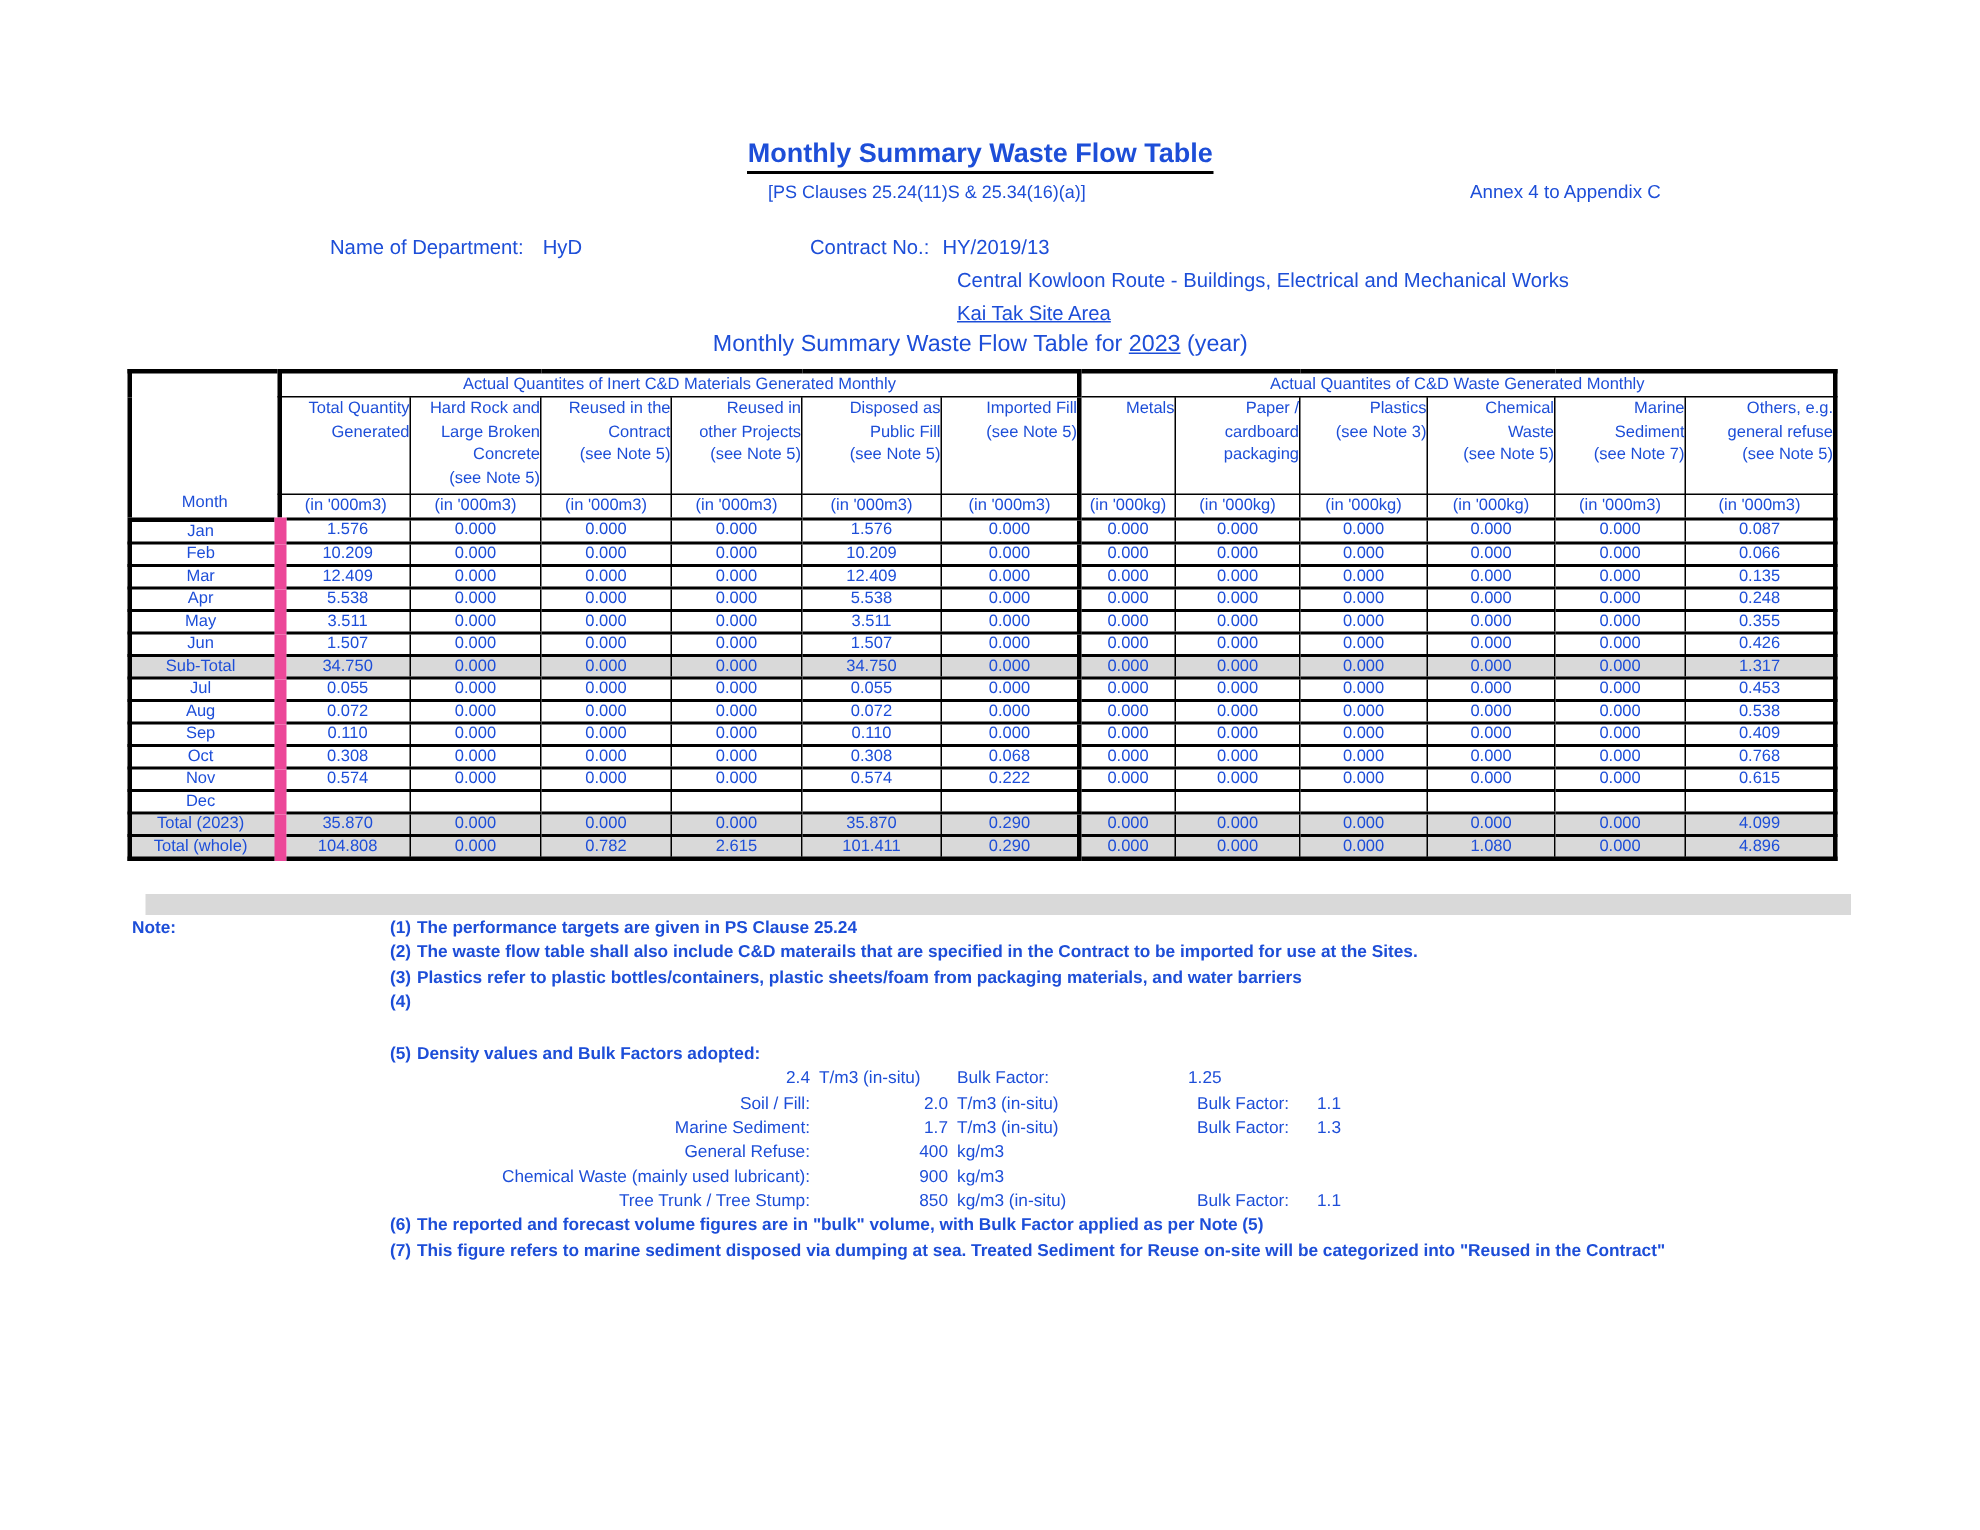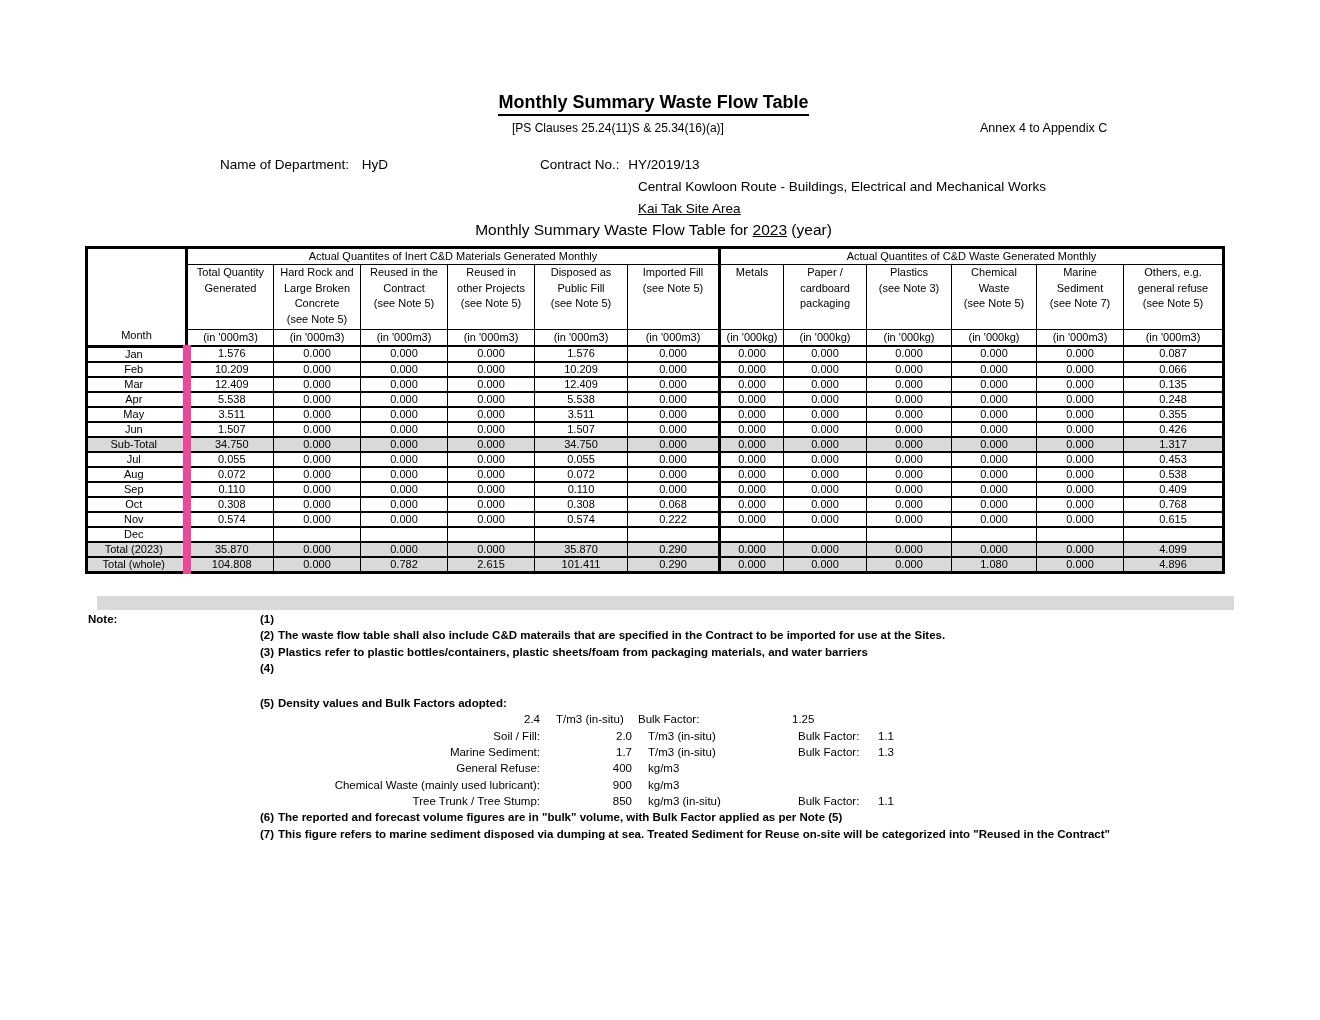--- a/index.html
+++ b/index.html
@@ -3,21 +3,21 @@
 <meta charset="utf-8">
 <style>
   * { margin: 0; padding: 0; box-sizing: border-box; }
   html, body { background: #ffffff; }
   .page {
     position: relative;
     width: 1320px;
     height: 1020px;
     background: #ffffff;
     font-family: "Liberation Sans", sans-serif;
-    color: #000000;
+    color: #1d4ed8;
     overflow: hidden;
   }
 
   
   .doc-title-wrap { position: absolute; top: 92px; left: 85px; width: 1137px; text-align: center; }
   .doc-title {
     display: inline-block;
     font-size: 18px; font-weight: bold;
     border-bottom: 2.5px solid #000;
     padding-bottom: 1px;
@@ -53,21 +53,21 @@
     vertical-align: bottom;
     text-align: center;
     padding-bottom: 2px !important;
     border-right: 3px solid #000 !important;
     border-bottom: 3px solid #000 !important;
   }
   .group-end { border-right: 3px solid #000 !important; }
   .col-header-row th {
     height: 65px;
     vertical-align: top;
-    text-align: center;
+    text-align: right;
     white-space: pre-line;
     line-height: 15.5px;
     padding-top: 2px;
   }
   .units-row th {
     height: 16px; line-height: 15px;
     text-align: center;
     border-bottom: 3px solid #000;
   }
   #waste-table tbody th, #waste-table tbody td {
@@ -103,21 +103,21 @@
   .note-line.cont-line { margin-top: 2px; height: 16.5px; }
   .note-line.cont-line .note-text { padding-left: 0; }
   .density-line {
     display: grid;
     grid-template-columns: 452px 92px 160px 86px auto;
     height: 16.35px; line-height: 16.35px;
     white-space: nowrap;
   }
   .d-label { text-align: right; }
   .d-value { text-align: right; }
-  .d-unit { padding-left: 16px; }
+  .d-unit { padding-left: 6px; }
   .d-bulk-label { padding-left: 6px; }
 </style>
 </head>
 <body>
 
 <div class="page">
 
   <div class="doc-title-wrap">
     <span class="doc-title">Monthly Summary Waste Flow Table</span>
   </div>
@@ -439,20 +439,21 @@
           <td>4.896</td>
         </tr>
       </tbody>
     </table>
   <div class="table-shadow"></div>
 
   <div class="notes" id="notes">
       <div class="note-line">
         <span>Note:</span>
         <span>(1)</span>
+        <span class="note-text">The performance targets are given in PS Clause 25.24</span>
       </div>
       <div class="note-line">
         <span></span>
         <span>(2)</span>
         <span class="note-text">The waste flow table shall also include C&amp;D materails that are specified in the Contract to be imported for use at the Sites.</span>
       </div>
       <div class="note-line">
         <span></span>
         <span>(3)</span>
         <span class="note-text">Plastics refer to plastic bottles/containers, plastic sheets/foam from packaging materials, and water barriers</span>

